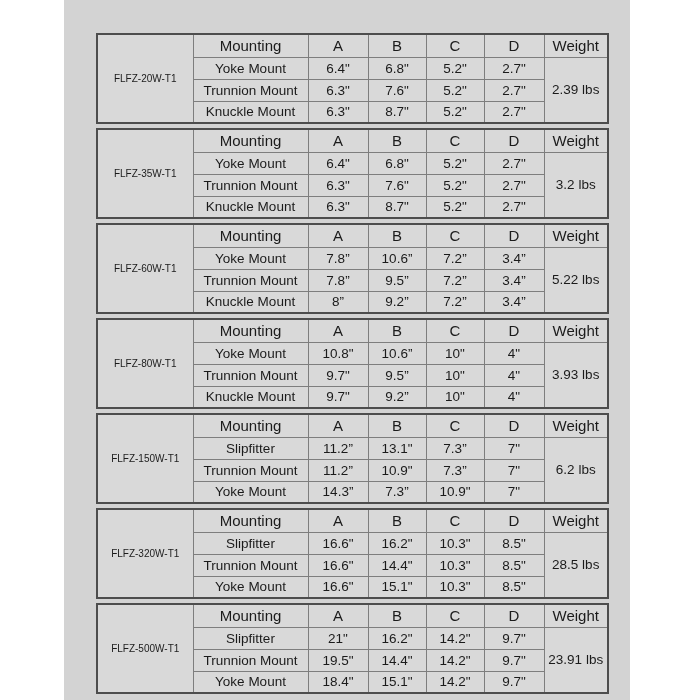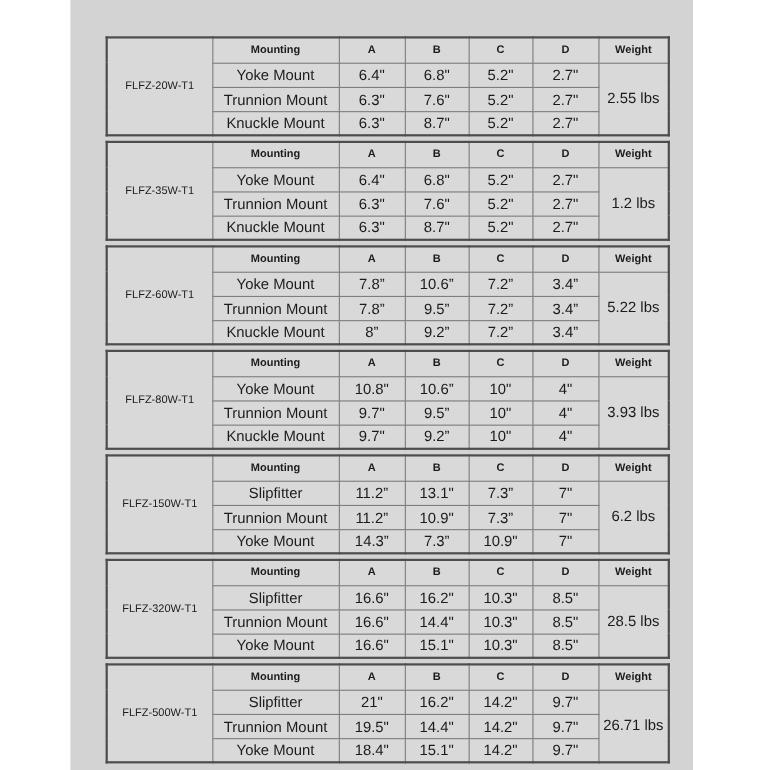--- a/index.html
+++ b/index.html
@@ -42,22 +42,22 @@
     border: 1px solid var(--inner);
     background: var(--cell);
     color: var(--text);
     text-align: center;
     vertical-align: middle;
     padding: 0;
     white-space: nowrap;
     overflow: hidden;
   }
   tr.header-row th {
-    font-size: 10px;
-    font-weight: 700;
+    font-size: 15px;
+    font-weight: 400;
     height: 23px;
   }
   tr.data-row td {
     font-size: 13.5px;
     font-weight: 400;
     height: 22px;
   }
   td.model-cell {
     font-size: 10px;
     font-weight: 400;
@@ -100,21 +100,21 @@
         <th>C</th>
         <th>D</th>
         <th>Weight</th>
       </tr>
       <tr class="data-row">
         <td class="mount-cell">Yoke Mount</td>
         <td class="val-a">6.4"</td>
         <td class="val-b">6.8"</td>
         <td class="val-c">5.2"</td>
         <td class="val-d">2.7"</td>
-        <td class="weight-cell" rowspan="3">2.55 lbs</td>
+        <td class="weight-cell" rowspan="3">2.39 lbs</td>
       </tr>
       <tr class="data-row">
         <td class="mount-cell">Trunnion Mount</td>
         <td class="val-a">6.3"</td>
         <td class="val-b">7.6"</td>
         <td class="val-c">5.2"</td>
         <td class="val-d">2.7"</td>
       </tr>
       <tr class="data-row">
         <td class="mount-cell">Knuckle Mount</td>
@@ -145,21 +145,21 @@
         <th>C</th>
         <th>D</th>
         <th>Weight</th>
       </tr>
       <tr class="data-row">
         <td class="mount-cell">Yoke Mount</td>
         <td class="val-a">6.4"</td>
         <td class="val-b">6.8"</td>
         <td class="val-c">5.2"</td>
         <td class="val-d">2.7"</td>
-        <td class="weight-cell" rowspan="3">1.2 lbs</td>
+        <td class="weight-cell" rowspan="3">3.2 lbs</td>
       </tr>
       <tr class="data-row">
         <td class="mount-cell">Trunnion Mount</td>
         <td class="val-a">6.3"</td>
         <td class="val-b">7.6"</td>
         <td class="val-c">5.2"</td>
         <td class="val-d">2.7"</td>
       </tr>
       <tr class="data-row">
         <td class="mount-cell">Knuckle Mount</td>
@@ -370,21 +370,21 @@
         <th>C</th>
         <th>D</th>
         <th>Weight</th>
       </tr>
       <tr class="data-row">
         <td class="mount-cell">Slipfitter</td>
         <td class="val-a">21"</td>
         <td class="val-b">16.2"</td>
         <td class="val-c">14.2"</td>
         <td class="val-d">9.7"</td>
-        <td class="weight-cell" rowspan="3">26.71 lbs</td>
+        <td class="weight-cell" rowspan="3">23.91 lbs</td>
       </tr>
       <tr class="data-row">
         <td class="mount-cell">Trunnion Mount</td>
         <td class="val-a">19.5"</td>
         <td class="val-b">14.4"</td>
         <td class="val-c">14.2"</td>
         <td class="val-d">9.7"</td>
       </tr>
       <tr class="data-row">
         <td class="mount-cell">Yoke Mount</td>

